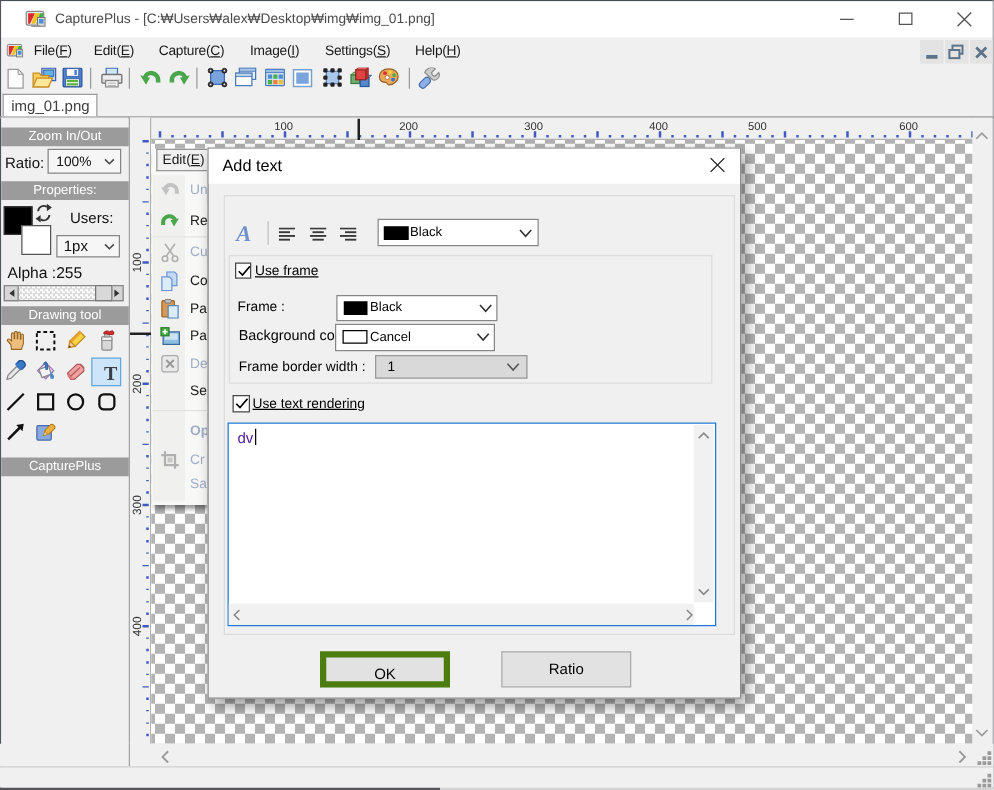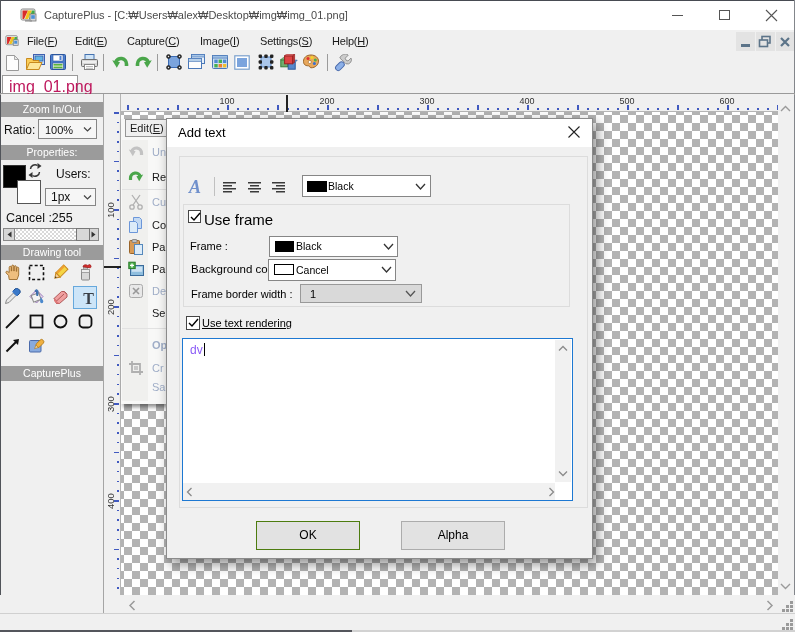--- a/index.html
+++ b/index.html
@@ -197,21 +197,21 @@
 
  <g transform="translate(330,0)">
   <path d="M8.2,1.2 a4.2,4.2 0 0 1 6,0 l-3,3 l0.8,2 l2,0.8 l3,-3 a4.2,4.2 0 0 1 -0.4,4.4 a4.2,4.2 0 0 1 -4.6,1.4 l-1.2,-1.2 l-5,-4.6 a4.2,4.2 0 0 1 2.4,-2.8 z" fill="#cccccc" stroke="#8a8a8a" stroke-width="0.9"></path>
   <rect x="3.2" y="7.2" width="5.4" height="10" rx="2.7" transform="rotate(45 5.9 12.2)" fill="#8cb0e8" stroke="#4a6aaa"></rect>
  </g>
 </svg>
 
 <div class="abs" style="left:1px;top:75px;width:793px;height:18px;background:#f0f0f0;"></div>
 <div class="abs" style="left:0;top:93px;width:795px;height:1.5px;background:#9a9a9a;"></div>
 <div class="abs" style="left:2px;top:75px;width:76px;height:18px;background:#fff;border:1px solid #9a9a9a;border-bottom:none;"></div>
-<div class="abs" style="left:9px;top:78px;font-size:16px;color:#be185d;">img_01.png</div>
+<div class="abs" style="left:9px;top:78px;font-size:12px;color:#404040;">img_01.png</div>
 
 <div class="abs" style="left:1px;top:94px;width:102px;height:519px;background:#f0f0f0;"></div>
 <div class="abs" style="left:103px;top:94px;width:1px;height:519px;background:#a5a5a5;"></div>
 
 <div class="hdr" style="top:102px;">Zoom In/Out</div>
 <div class="abs" style="left:4px;top:123px;font-size:12px;color:#111;">Ratio:</div>
 <div class="combo" style="left:38px;top:119px;width:59px;height:20px;background:#f6f6f6;"></div>
 <div class="abs" style="left:45px;top:124px;font-size:11px;color:#111;">100%</div>
 <svg class="abs" style="left:83px;top:126px;" width="9" height="7" viewBox="0 0 9 7">
     <path d="M1,1.5 L4.5,5 L8,1.5" stroke="#444" stroke-width="1.2" fill="none"></path>
@@ -225,21 +225,21 @@
  <polygon points="9.5,0 9.5,6 13.5,3" fill="#333"></polygon>
  <polygon points="4.5,9 4.5,15 0.5,12" fill="#333"></polygon>
 </svg>
 <div class="abs" style="left:56px;top:167px;font-size:12px;color:#111;">Users:</div>
 <div class="abs" style="left:17px;top:180px;width:24px;height:24px;background:#fff;border:1px solid #555;"></div>
 <div class="combo" style="left:45px;top:188px;width:51px;height:18px;background:#f6f6f6;"></div>
 <div class="abs" style="left:51px;top:190px;font-size:12px;color:#111;">1px</div>
 <svg class="abs" style="left:83px;top:194px;" width="9" height="7" viewBox="0 0 9 7">
     <path d="M1,1.5 L4.5,5 L8,1.5" stroke="#444" stroke-width="1.2" fill="none"></path>
   </svg>
-<div class="abs" style="left:6px;top:211px;font-size:12.5px;color:#111;">Cancel :255</div>
+<div class="abs" style="left:6px;top:211px;font-size:12.5px;color:#111;">Alpha :255</div>
 
 <div class="abs" style="left:3px;top:228px;width:96px;height:13px;border:1px solid #888;background:repeating-conic-gradient(#ffffff 0% 25%, #d9d9d9 0% 50%);background-size:4px 4px;"></div>
 <div class="abs" style="left:3px;top:228px;width:12px;height:13px;background:#d6d6d6;border:1px solid #888;"></div>
 <svg class="abs" style="left:7px;top:231px;" width="5" height="7" viewBox="0 0 5 7">
     <polygon points="4.5,0.5 4.5,6.5 0.5,3.5" fill="#333"></polygon>
   </svg>
 <div class="abs" style="left:87px;top:228px;width:12px;height:13px;background:#d6d6d6;border:1px solid #888;"></div>
 <svg class="abs" style="left:91px;top:231px;" width="5" height="7" viewBox="0 0 5 7">
     <polygon points="0.5,0.5 0.5,6.5 4.5,3.5" fill="#333"></polygon>
   </svg>
@@ -380,21 +380,21 @@
     <div class="abs" style="left:727px;top:104.5px;width:1.5px;height:5px;background:#4059c0;"></div>
     <div class="abs" style="left:737px;top:107.5px;width:1.5px;height:2px;background:#4059c0;"></div>
     <div class="abs" style="left:747px;top:107.5px;width:1.5px;height:2px;background:#4059c0;"></div>
     <div class="abs" style="left:757px;top:107.5px;width:1.5px;height:2px;background:#4059c0;"></div>
     <div class="abs" style="left:767px;top:107.5px;width:1.5px;height:2px;background:#4059c0;"></div>
     <div class="abs" style="left:777px;top:104.5px;width:1.5px;height:5px;background:#4059c0;"></div>
     <div class="abs" style="left:215px;top:96px;width:24px;text-align:center;font-size:9px;color:#333;">100</div>
     <div class="abs" style="left:315px;top:96px;width:24px;text-align:center;font-size:9px;color:#333;">200</div>
     <div class="abs" style="left:415px;top:96px;width:24px;text-align:center;font-size:9px;color:#333;">300</div>
     <div class="abs" style="left:515px;top:96px;width:24px;text-align:center;font-size:9px;color:#333;">400</div>
-    <div class="abs" style="left:615px;top:96px;width:24px;text-align:center;font-size:9px;color:#333;">500</div>
+    <div class="abs" style="left:594px;top:96px;width:24px;text-align:center;font-size:9px;color:#333;">500</div>
     <div class="abs" style="left:715px;top:96px;width:24px;text-align:center;font-size:9px;color:#333;">600</div>
   </div>
 <div id="vruler">
     <div class="abs" style="left:113.5px;top:112.0px;width:5px;height:1.5px;background:#4059c0;"></div>
     <div class="abs" style="left:116.5px;top:121.7px;width:2px;height:1.5px;background:#4059c0;"></div>
     <div class="abs" style="left:116.5px;top:131.4px;width:2px;height:1.5px;background:#4059c0;"></div>
     <div class="abs" style="left:116.5px;top:141.1px;width:2px;height:1.5px;background:#4059c0;"></div>
     <div class="abs" style="left:116.5px;top:150.8px;width:2px;height:1.5px;background:#4059c0;"></div>
     <div class="abs" style="left:113.5px;top:160.5px;width:5px;height:1.5px;background:#4059c0;"></div>
     <div class="abs" style="left:116.5px;top:170.2px;width:2px;height:1.5px;background:#4059c0;"></div>
@@ -577,21 +577,21 @@
 <div class="abs" style="left:328px;top:180px;font-size:10.5px;">Black</div>
 <svg class="abs" style="left:415px;top:183px;" width="11" height="8" viewBox="0 0 11 8">
     <path d="M1,1 L5.5,6 L10,1" stroke="#333" stroke-width="1.3" fill="none"></path>
   </svg>
 
 <div class="abs" style="left:183px;top:204px;width:387px;height:103px;border:1px solid #dcdcdc;"></div>
 <div class="cb" style="left:188px;top:210px;"></div>
 <svg class="abs" style="left:190px;top:212px;" width="11" height="10" viewBox="0 0 11 10">
     <path d="M1,5 L4,8 L10,1" stroke="#000" stroke-width="1.4" fill="none"></path>
   </svg>
-<div class="abs" style="left:204px;top:211px;font-size:15px;color:#000;">Use frame</div>
+<div class="abs" style="left:204px;top:211px;font-size:11px;color:#000;text-decoration:underline;">Use frame</div>
 
 <div class="abs" style="left:190px;top:240px;font-size:11px;color:#000;">Frame :</div>
 <div class="combo" style="left:269px;top:236px;width:129px;height:21px;"></div>
 <div class="abs" style="left:275px;top:241px;width:19px;height:11px;background:#000;"></div>
 <div class="abs" style="left:296px;top:240px;font-size:10.5px;">Black</div>
 <svg class="abs" style="left:383px;top:243px;" width="11" height="8" viewBox="0 0 11 8">
     <path d="M1,1 L5.5,6 L10,1" stroke="#333" stroke-width="1.3" fill="none"></path>
   </svg>
 
 <div class="abs" style="left:191px;top:263px;font-size:11.5px;color:#000;white-space:nowrap;">Background color :</div>
@@ -609,40 +609,40 @@
     <path d="M1,1 L5.5,6 L10,1" stroke="#555" stroke-width="1.3" fill="none"></path>
   </svg>
 
 <div class="cb" style="left:186px;top:316px;width:14px;height:14px;"></div>
 <svg class="abs" style="left:188px;top:318px;" width="11" height="10" viewBox="0 0 11 10">
     <path d="M1,5 L4,8 L10,1" stroke="#000" stroke-width="1.4" fill="none"></path>
   </svg>
 <div class="abs" style="left:202px;top:317px;font-size:11px;color:#000;text-decoration:underline;">Use text rendering</div>
 
 <div class="abs" style="left:182px;top:338px;width:391px;height:163px;background:#fff;border:1.5px solid #1d78d2;"></div>
-<div class="abs" style="left:190px;top:343px;font-size:12px;color:#8b5cf6;">dv</div>
+<div class="abs" style="left:190px;top:343px;font-size:12px;color:#4c1d95;">dv</div>
 <div class="abs" style="left:204px;top:343px;width:1px;height:13px;background:#000;"></div>
 
 <div class="abs" style="left:555px;top:340px;width:16px;height:142px;background:#f1f1f1;"></div>
 <svg class="abs" style="left:558px;top:345px;" width="10" height="7" viewBox="0 0 10 7">
     <path d="M1,5.5 L5,1.5 L9,5.5" stroke="#8a8a8a" stroke-width="1.3" fill="none"></path>
   </svg>
 <svg class="abs" style="left:558px;top:470px;" width="10" height="7" viewBox="0 0 10 7">
     <path d="M1,1.5 L5,5.5 L9,1.5" stroke="#8a8a8a" stroke-width="1.3" fill="none"></path>
   </svg>
 <div class="abs" style="left:183px;top:483px;width:372px;height:17px;background:#f1f1f1;"></div>
 <svg class="abs" style="left:186px;top:487px;" width="7" height="10" viewBox="0 0 7 10">
     <path d="M5.5,1 L1.5,5 L5.5,9" stroke="#8a8a8a" stroke-width="1.3" fill="none"></path>
   </svg>
 <svg class="abs" style="left:548px;top:487px;" width="7" height="10" viewBox="0 0 7 10">
     <path d="M1.5,1 L5.5,5 L1.5,9" stroke="#8a8a8a" stroke-width="1.3" fill="none"></path>
   </svg>
 
-<div class="abs" style="left:256px;top:521px;width:104px;height:29px;background:#e2e2e2;border:1px solid #4d7c0f;font-size:12px;color:#000;text-align:center;line-height:27px;">OK</div>
-<div class="abs" style="left:401px;top:521px;width:104px;height:29px;background:#e2e2e2;border:1px solid #acacac;font-size:12px;color:#000;text-align:center;line-height:27px;">Alpha</div>
+<div class="abs" style="left:256px;top:521px;width:104px;height:29px;background:#e2e2e2;border:5px solid #4d7c0f;font-size:12px;color:#000;text-align:center;line-height:27px;">OK</div>
+<div class="abs" style="left:401px;top:521px;width:104px;height:29px;background:#e2e2e2;border:1px solid #acacac;font-size:12px;color:#000;text-align:center;line-height:27px;">Ratio</div>
 
 <div class="abs" style="left:778px;top:94px;width:16px;height:501px;background:#f0f0f0;"></div>
 <svg class="abs" style="left:780px;top:105px;" width="11" height="8" viewBox="0 0 11 8">
     <path d="M1,6 L5.5,1.5 L10,6" stroke="#9a9a9a" stroke-width="1.4" fill="none"></path>
   </svg>
 <svg class="abs" style="left:780px;top:582px;" width="11" height="8" viewBox="0 0 11 8">
     <path d="M1,2 L5.5,6.5 L10,2" stroke="#9a9a9a" stroke-width="1.4" fill="none"></path>
   </svg>
 
 <div class="abs" style="left:0;top:595px;width:795px;height:18px;background:#f0f0f0;"></div>

